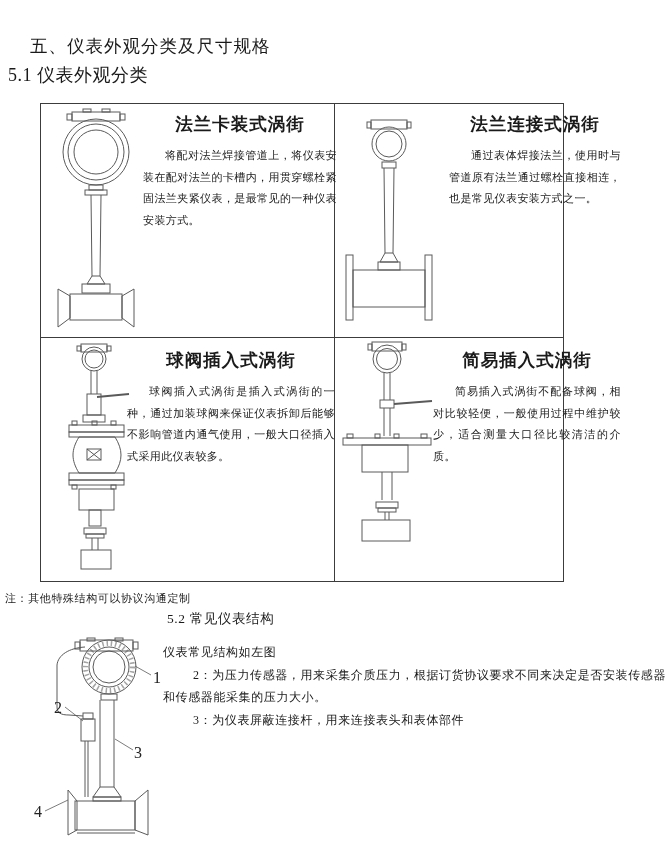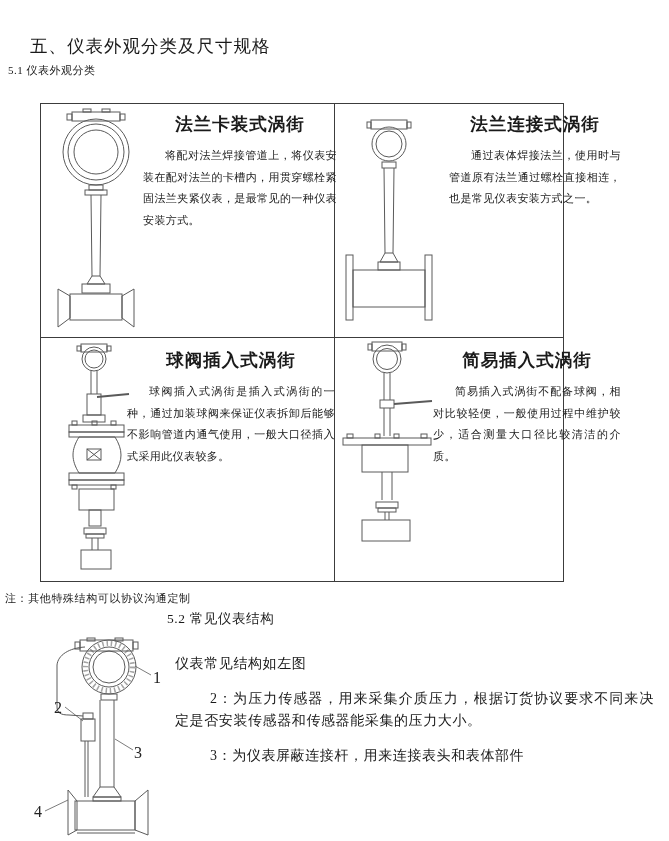--- a/index.html
+++ b/index.html
@@ -4,21 +4,21 @@
 <style>
   html,body{margin:0;padding:0;}
   body{
     width:669px;height:841px;position:relative;background:#ffffff;
     font-family:"Liberation Serif","DejaVu Serif",serif;color:#1a1a1a;
     overflow:hidden;
   }
   .abs{position:absolute;}
   
   #pageTitle{left:30px;top:22px;font-size:17.5px;font-weight:normal;letter-spacing:1px;}
-  #sec51{left:8px;top:63px;font-size:11px;letter-spacing:0.5px;}
+  #sec51{left:8px;top:63px;font-size:18px;letter-spacing:0.5px;}
   #noteLine{left:5px;top:591px;font-size:11px;letter-spacing:0.6px;}
   #sec52{left:167px;top:610px;font-size:13.5px;letter-spacing:0.6px;}
   
   #clsTable{
     left:40px;top:103px;width:524px;height:479px;
     border:1px solid #3c3c3c;display:grid;
     grid-template-columns:294px auto;grid-template-rows:234px auto;
     box-sizing:border-box;
   }
   .cell{position:relative;box-sizing:border-box;}
@@ -31,21 +31,21 @@
   #cellText0{left:102px;width:194px;}
   #cellText1{left:114px;width:172px;}
   #cellText2{left:86px;width:208px;top:10px;}
   #cellText3{left:98px;width:188px;top:10px;font-family:Liberation Serif, serif;}
   
   svg{display:block;}
   .lineart{stroke:#5a5a5a;fill:none;stroke-width:1;}
   
   #structDiagram{left:25px;top:637px;}
   #structText{left:163px;top:641px;width:503px;}
-  #structText p{margin:12px;font-size:14px;line-height:22.6px;text-align:justify;
+  #structText p{margin:0;font-size:12px;line-height:22.6px;text-align:justify;
     letter-spacing:0.6px;}
   #structText p.item{text-indent:2.5em;}
   .dlabel{font-family:"Liberation Serif","DejaVu Serif",serif;font-size:16px;fill:#222;}
 </style>
 </head>
 <body>
 
 <div>
 
   <h1 class="abs" id="pageTitle">五、仪表外观分类及尺寸规格</h1>

